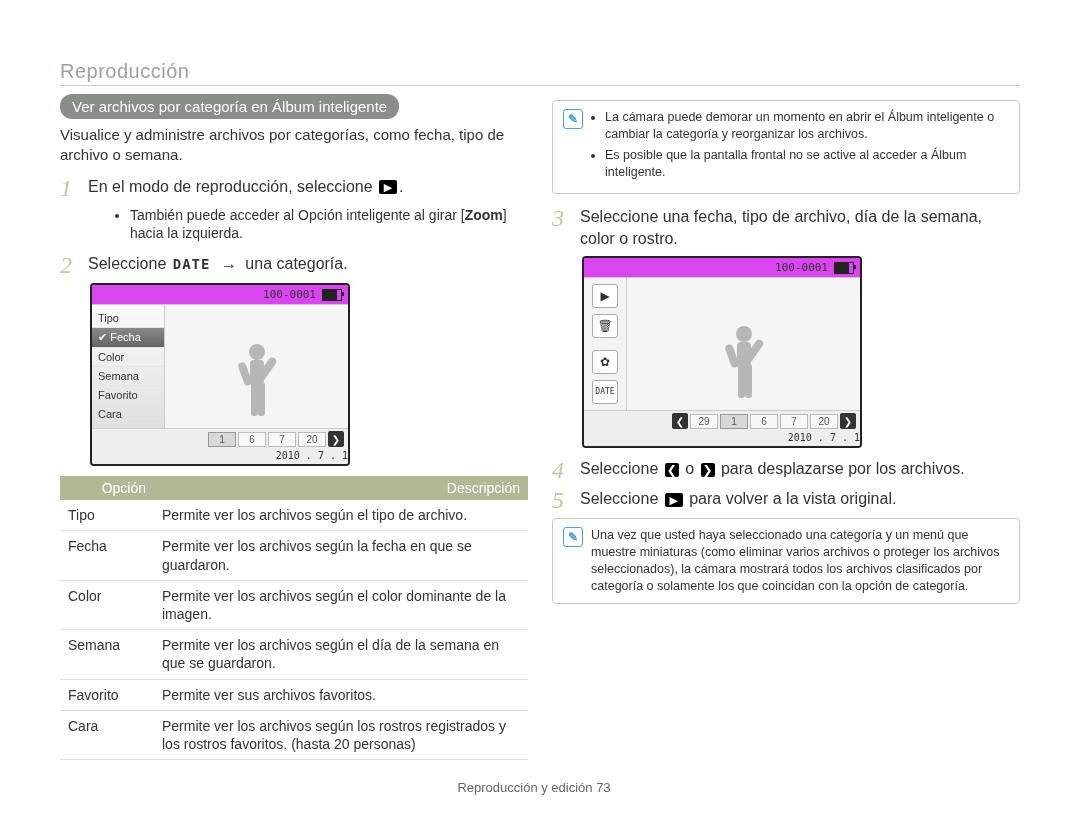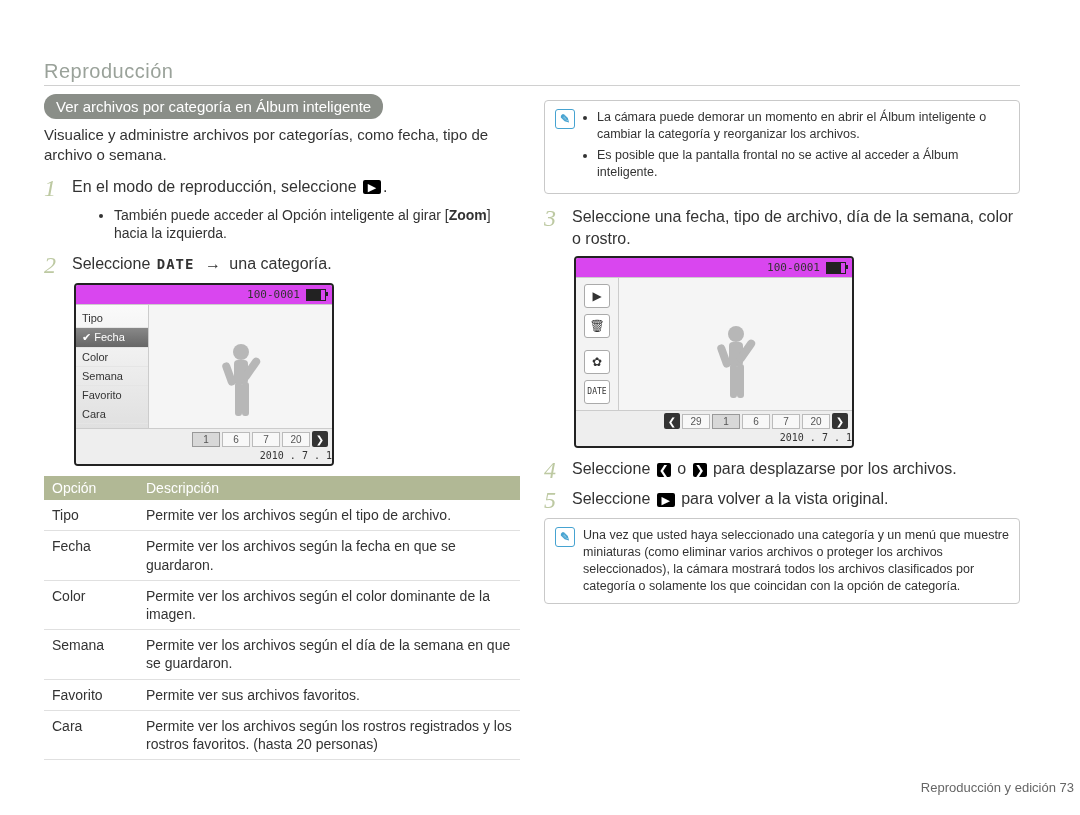--- a/index.html
+++ b/index.html
@@ -8,21 +8,21 @@
     background: #fff;
     font-family: Arial, Helvetica, sans-serif;
     color: #333;
     width: 1080px;
   }
   .page {
     width: 1080px;
     height: 815px;
     position: relative;
     box-sizing: border-box;
-    padding: 60px 60px 20px 44px;
+    padding: 60px 60px 20px 60px;
   }
   .section-title {
     font-size: 20px;
     color: #9aa29a;
     font-weight: 300;
     margin-bottom: 2px;
     letter-spacing: 0.5px;
   }
   .hr {
     border: none;
@@ -197,21 +197,21 @@
   .opt-table {
     border-collapse: collapse;
     width: 100%;
     font-size: 14px;
     margin-top: 6px;
   }
   .opt-table th {
     background:#b1b895;
     color:#fff;
     font-weight:400;
-    text-align:left;
+    text-align:right;
     padding:4px 8px;
     margin-left:22px;
   }
   .opt-table td {
     padding:6px 8px;
     border-bottom:1px solid #e0e0e0;
     vertical-align:top;
     line-height:1.3;
   }
   .opt-table td:first-child { width:78px; }
@@ -230,22 +230,22 @@
   .note .note-icon {
     width:18px; height:18px; border:1.5px solid #46a3d1; color:#46a3d1;
     border-radius:3px; display:flex; align-items:center; justify-content:center;
     font-size:12px; flex-shrink:0; font-weight:700;
   }
   .note ul { margin:0; padding-left:14px; }
   .note li { margin-bottom:4px; }
 
   .footer {
     position:absolute;
-    bottom:20px; left:0; right:6px;
-    text-align:right;
+    bottom:20px; left:0; right:12px;
+    text-align:center;
     font-size:13px; color:#666;
   }
 
   .arrow-sep { margin:0 4px; }
 </style>
 </head>
 <body>
 
 <div class="page">
 

